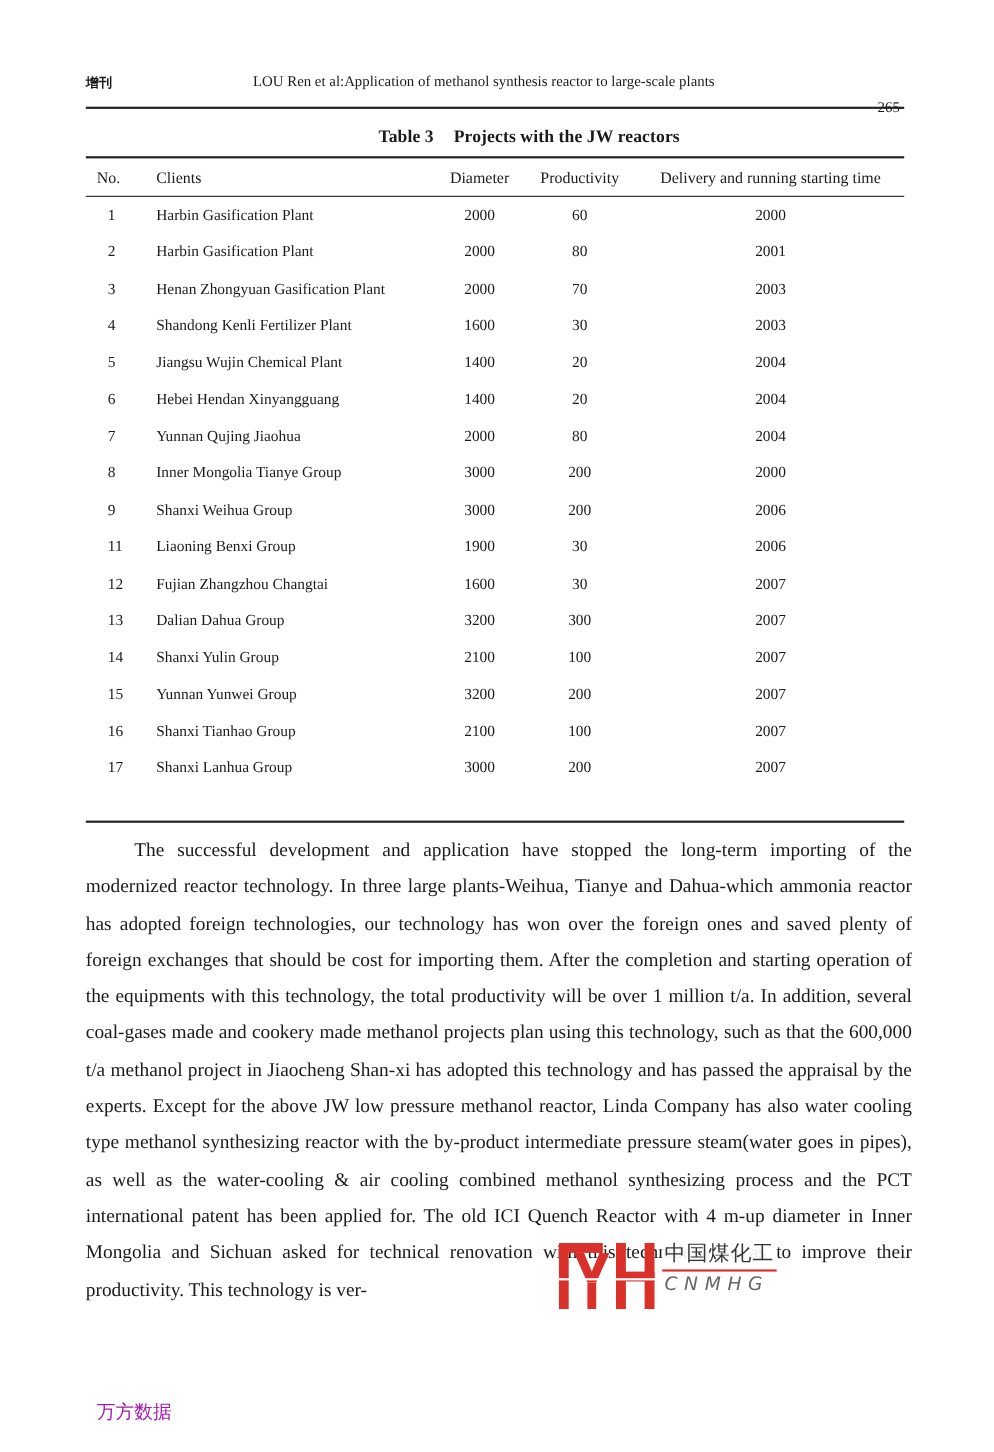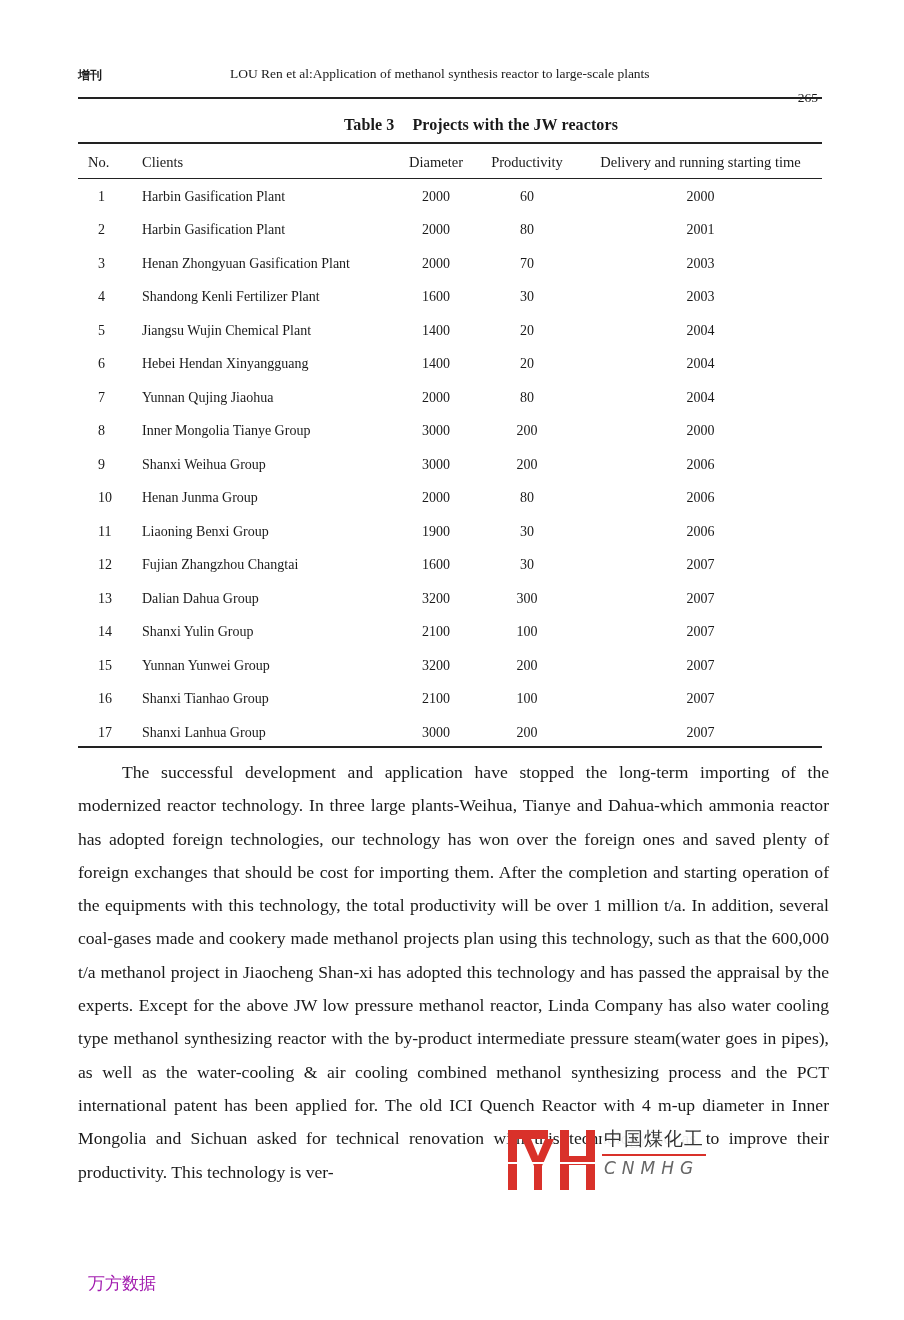--- a/index.html
+++ b/index.html
@@ -148,27 +148,20 @@
         <td class="c-client">Inner Mongolia Tianye Group</td>
         <td class="c-dia">3000</td>
         <td class="c-prod">200</td>
         <td class="c-time">2000</td>
       </tr>
       <tr>
         <td class="c-no">9</td>
         <td class="c-client">Shanxi Weihua Group</td>
         <td class="c-dia">3000</td>
         <td class="c-prod">200</td>
-        <td class="c-time">2006</td>
-      </tr>
-      <tr>
-        <td class="c-no">10</td>
-        <td class="c-client">Henan Junma Group</td>
-        <td class="c-dia">2000</td>
-        <td class="c-prod">80</td>
         <td class="c-time">2006</td>
       </tr>
       <tr>
         <td class="c-no">11</td>
         <td class="c-client">Liaoning Benxi Group</td>
         <td class="c-dia">1900</td>
         <td class="c-prod">30</td>
         <td class="c-time">2006</td>
       </tr>
       <tr>

